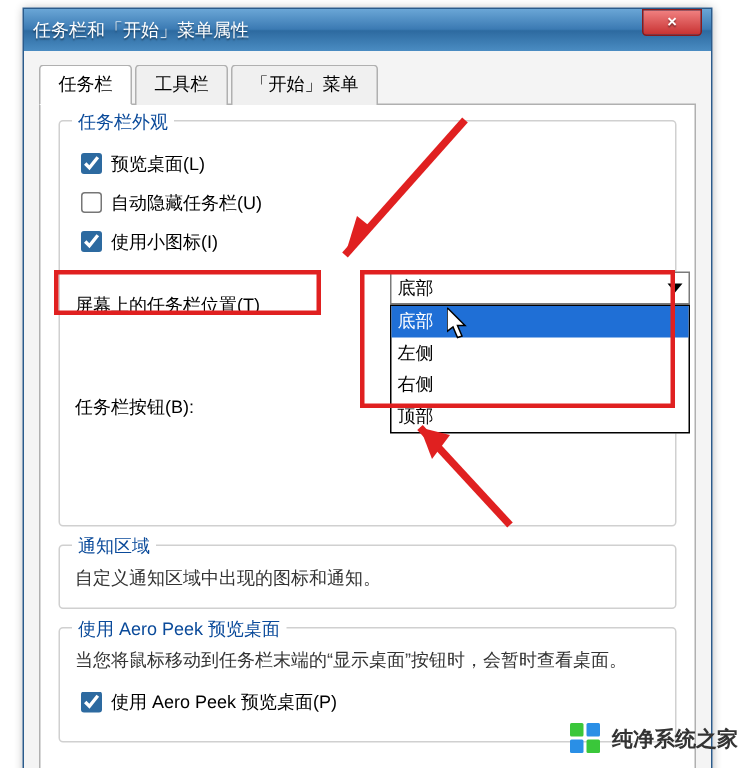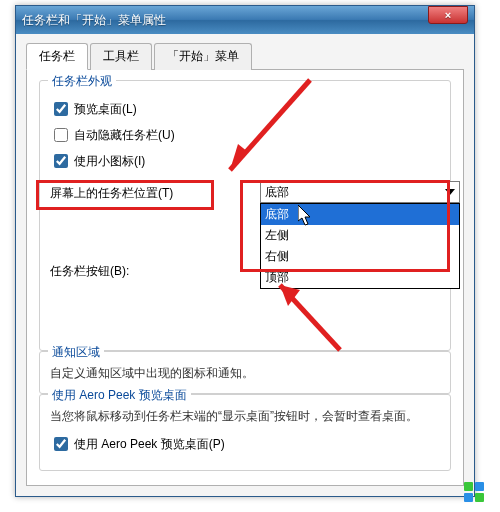--- a/index.html
+++ b/index.html
@@ -71,33 +71,34 @@
   .tabbody {
     border: 1px solid #b0b0b0;
     border-top: none;
     background: #fff;
     padding: 10px 12px 14px 12px;
   }
   .group {
     border: 1px solid #d0d0d0;
     border-radius: 3px;
     padding: 12px 10px 10px 10px;
+    margin-bottom: 12px;
     position: relative;
   }
   .group-title {
     position: absolute;
     top: -8px; left: 8px;
     background: #fff;
     padding: 0 4px;
     color: #0a4a9a;
   }
   .row { margin: 6px 0; display: flex; align-items: center; }
   .chk { width: 14px; height: 14px; margin-right: 6px; accent-color: #2d6aa0; }
   .combo-row { margin-top: 10px; position: relative; height: 26px; }
-  .combo-label { display: inline-block; padding-top: 4px; }
+  .combo-label { display: inline-block; padding-top: 14px; }
   .combo {
     position: absolute;
     left: 210px;
     top: 0;
     width: 200px;
     height: 22px;
     border: 1px solid #7a7a7a;
     background: #fff;
     display: flex;
     align-items: center;
@@ -260,13 +261,14 @@
   <polygon points="0,0 0,16 4,13 7,20 10,19 7,12 12,12" fill="#fff" stroke="#000" stroke-width="1"></polygon>
 </svg>
 
 <div class="watermark">
   <div class="wm-logo">
     <span style="left:0; top:0; background:#3ac73a;"></span>
     <span style="left:11px; top:0; background:#2a8fe6;"></span>
     <span style="left:0; top:11px; background:#2a8fe6;"></span>
     <span style="left:11px; top:11px; background:#3ac73a;"></span>
   </div>
+  <span>纯净系统之家</span>
 </div>
 
 </body></html>

